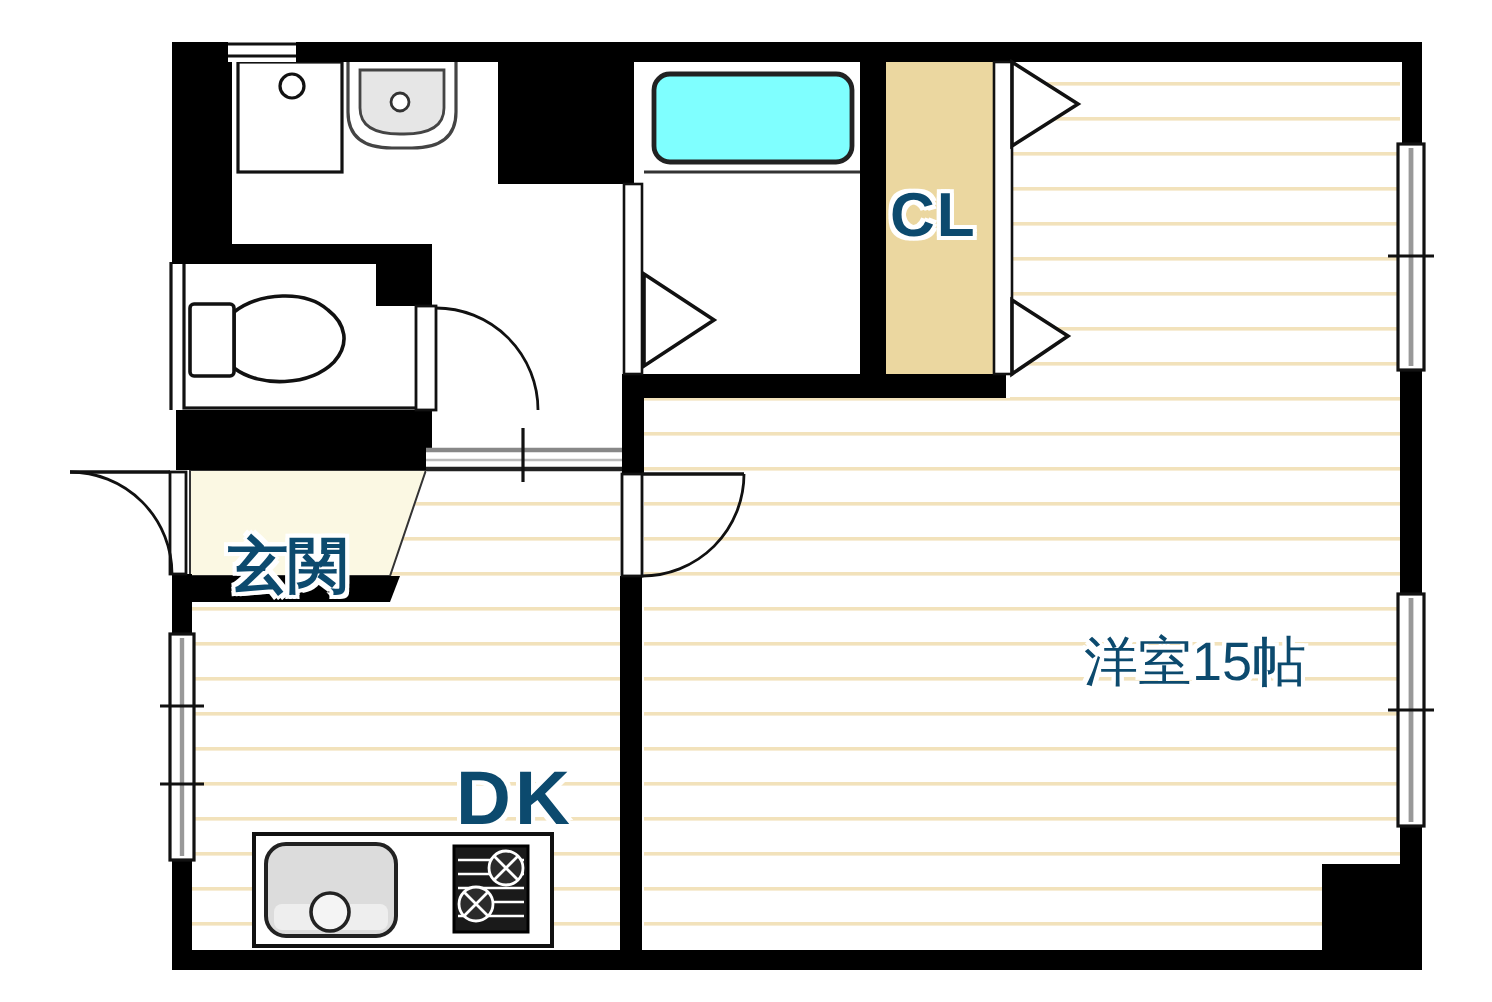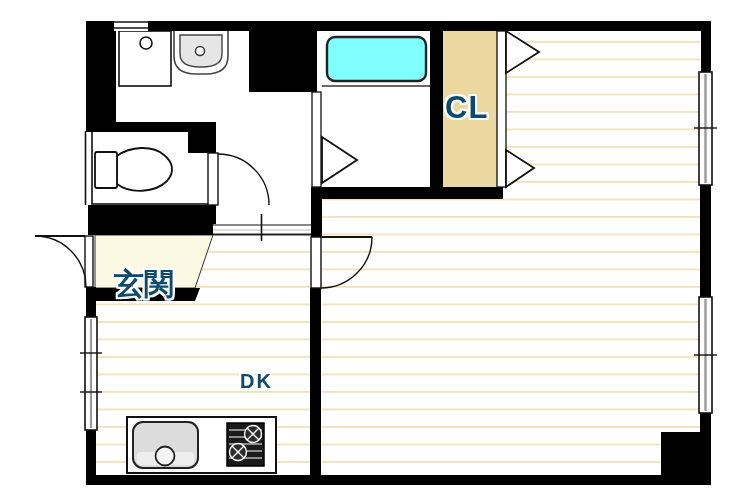--- a/index.html
+++ b/index.html
@@ -16,21 +16,21 @@
     color:#0c4a6e;
     white-space:nowrap;
     line-height:1;
     text-shadow:
       -2px -2px 0 #fff, 2px -2px 0 #fff,
       -2px  2px 0 #fff, 2px  2px 0 #fff,
       -2px  0   0 #fff, 2px  0   0 #fff,
        0   -2px 0 #fff, 0    2px 0 #fff;
   }
   .lbl-genkan{left:114px;top:241px;font-size:30px;font-weight:bold;margin-top:28px;}
-  .lbl-dk{left:228px;top:371px;font-size:20px;font-weight:600;letter-spacing:2px;margin-left:12px;}
+  .lbl-dk{left:228px;top:381px;font-size:38px;font-weight:600;letter-spacing:2px;}
   .lbl-cl{left:445px;top:92px;font-size:31px;font-weight:bold;letter-spacing:1px;}
   .lbl-western{left:542px;top:318px;font-size:27px;font-weight:500;}
 </style>
 </head>
 <body>
 
 <div class="plan-wrap">
 
 <svg class="plan-svg" width="746" height="501" viewBox="0 0 746 501">
 
@@ -173,14 +173,15 @@
       <rect x="497" y="31" width="9" height="156" fill="#ffffff" stroke="#111" stroke-width="1.3"></rect>
       <polygon points="506,31 539,52 506,73" fill="#ffffff" stroke="#111" stroke-width="1.8"></polygon>
       <polygon points="506,150 534,168 506,187" fill="#ffffff" stroke="#111" stroke-width="1.8"></polygon>
     </g>
   </g>
 </svg>
 
   <div class="room-label lbl-genkan">玄関</div>
   <div class="room-label lbl-dk">DK</div>
   <div class="room-label lbl-cl">CL</div>
+  <div class="room-label lbl-western">洋室15帖</div>
 
 </div>
 
 </body></html>

